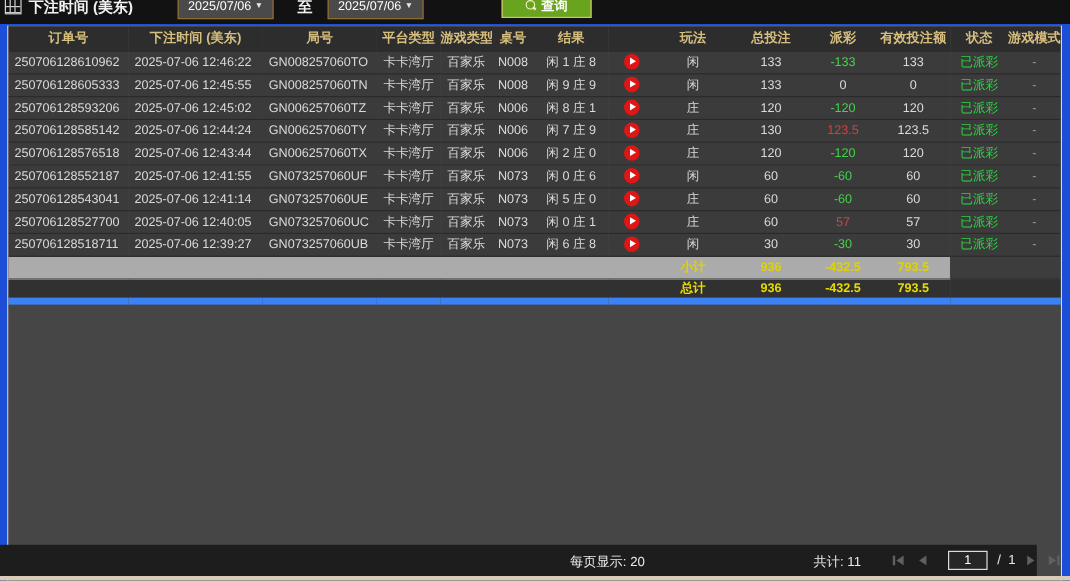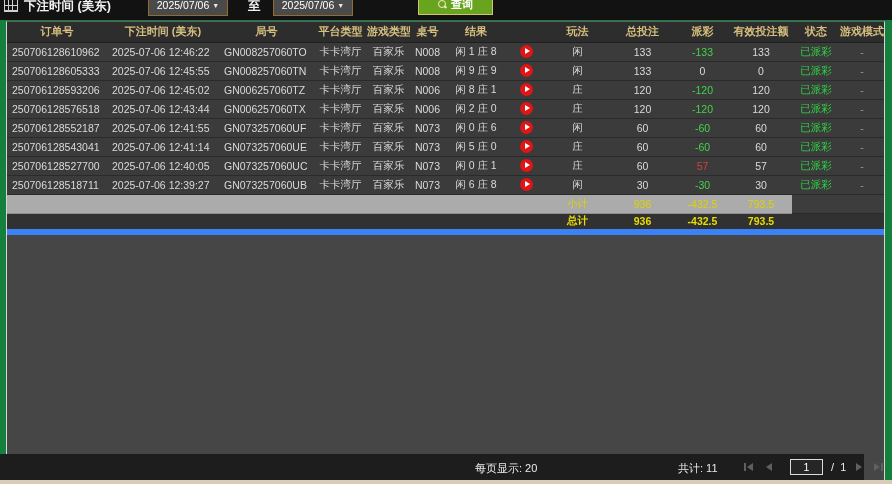--- a/index.html
+++ b/index.html
@@ -1,18 +1,18 @@
 <!DOCTYPE html>
 <html><head>
 <meta charset="utf-8">
 <style>
   * { margin:0; padding:0; box-sizing:border-box; }
   html,body { width:892px; height:484px; overflow:hidden; background:#121212;
     font-family:"Liberation Sans","DejaVu Sans",sans-serif; }
-  .screen { position:relative; width:892px; height:484px; background:#15803d; }
+  .screen { position:relative; width:892px; height:484px; background:#1d4ed8; }
 
   
   .filter-bar { position:absolute; left:0; top:0; width:892px; height:20px; overflow:hidden; background:#121212; }
   .cal-icon { position:absolute; left:4px; top:-1px; width:14px; height:13px; border:1px solid #d0d0d0;
     display:grid; grid-template-columns:repeat(3,1fr); grid-template-rows:repeat(2,1fr); }
   .cal-icon i { border-right:1px solid #d0d0d0; border-bottom:1px solid #d0d0d0; }
   .cal-icon i:nth-child(3n) { border-right:none; }
   .filter-label { position:absolute; left:24px; top:-2px; color:#f2f2f2; font-size:12.5px; font-weight:700; }
   .date-select { position:absolute; top:-6px; width:80px; height:22px; background:#4a4a4a;
     border:1px solid #8f6c32; color:#fff; font-size:10.5px; display:flex; align-items:center;
@@ -41,21 +41,21 @@
     border-bottom:1px solid #2a2a2a; white-space:nowrap; overflow:hidden; }
   td.al { text-align:left; padding-left:5px; }
   td.neg { color:#44d34a; }
   td.pos { color:#d24040; }
   td.status { color:#2ed543; }
   td.dim { color:#9a9a9a; }
   .play-icon { display:inline-block; width:13px; height:13px; background:#e01515; border-radius:50%;
     position:relative; vertical-align:middle; cursor:pointer; }
   .play-icon::after { content:''; position:absolute; left:5px; top:3px;
     border-left:5px solid #fff; border-top:3.5px solid transparent; border-bottom:3.5px solid transparent; }
-  tr.subtotal-row td { background:#ababab; color:#ded300; font-weight:400; height:19px;
+  tr.subtotal-row td { background:#ababab; color:#ded300; font-weight:700; height:19px;
     border-bottom:1px solid #8f8f8f; }
   tr.subtotal-row td.sub-dark { background:#3d3d3d; border-bottom:1px solid #2a2a2a; }
   tr.grand-row td { background:#313131; color:#e8dc00; font-weight:700; height:19px;
     border-bottom:6px solid #3b82f6; }
   .filler { flex:1; background:#464646; }
 
   
   .footer-bar { position:absolute; left:0; top:454px; width:864px; height:26px; background:#1d1d1d;
     color:#eaeaea; font-size:11px; }
   .footer-bar .pp { position:absolute; left:475px; top:7px; }
@@ -183,20 +183,36 @@
             <td>闲 8 庄 1</td>
             <td><span class="play-icon"></span></td>
             <td>庄</td>
             <td>120</td>
             <td class="neg">-120</td>
             <td>120</td>
             <td class="status">已派彩</td>
             <td class="dim">-</td>
           </tr>
           <tr>
+            <td class="al">250706128585142</td>
+            <td class="al">2025-07-06 12:44:24</td>
+            <td class="al">GN006257060TY</td>
+            <td>卡卡湾厅</td>
+            <td>百家乐</td>
+            <td>N006</td>
+            <td>闲 7 庄 9</td>
+            <td><span class="play-icon"></span></td>
+            <td>庄</td>
+            <td>130</td>
+            <td class="pos">123.5</td>
+            <td>123.5</td>
+            <td class="status">已派彩</td>
+            <td class="dim">-</td>
+          </tr>
+          <tr>
             <td class="al">250706128576518</td>
             <td class="al">2025-07-06 12:43:44</td>
             <td class="al">GN006257060TX</td>
             <td>卡卡湾厅</td>
             <td>百家乐</td>
             <td>N006</td>
             <td>闲 2 庄 0</td>
             <td><span class="play-icon"></span></td>
             <td>庄</td>
             <td>120</td>

